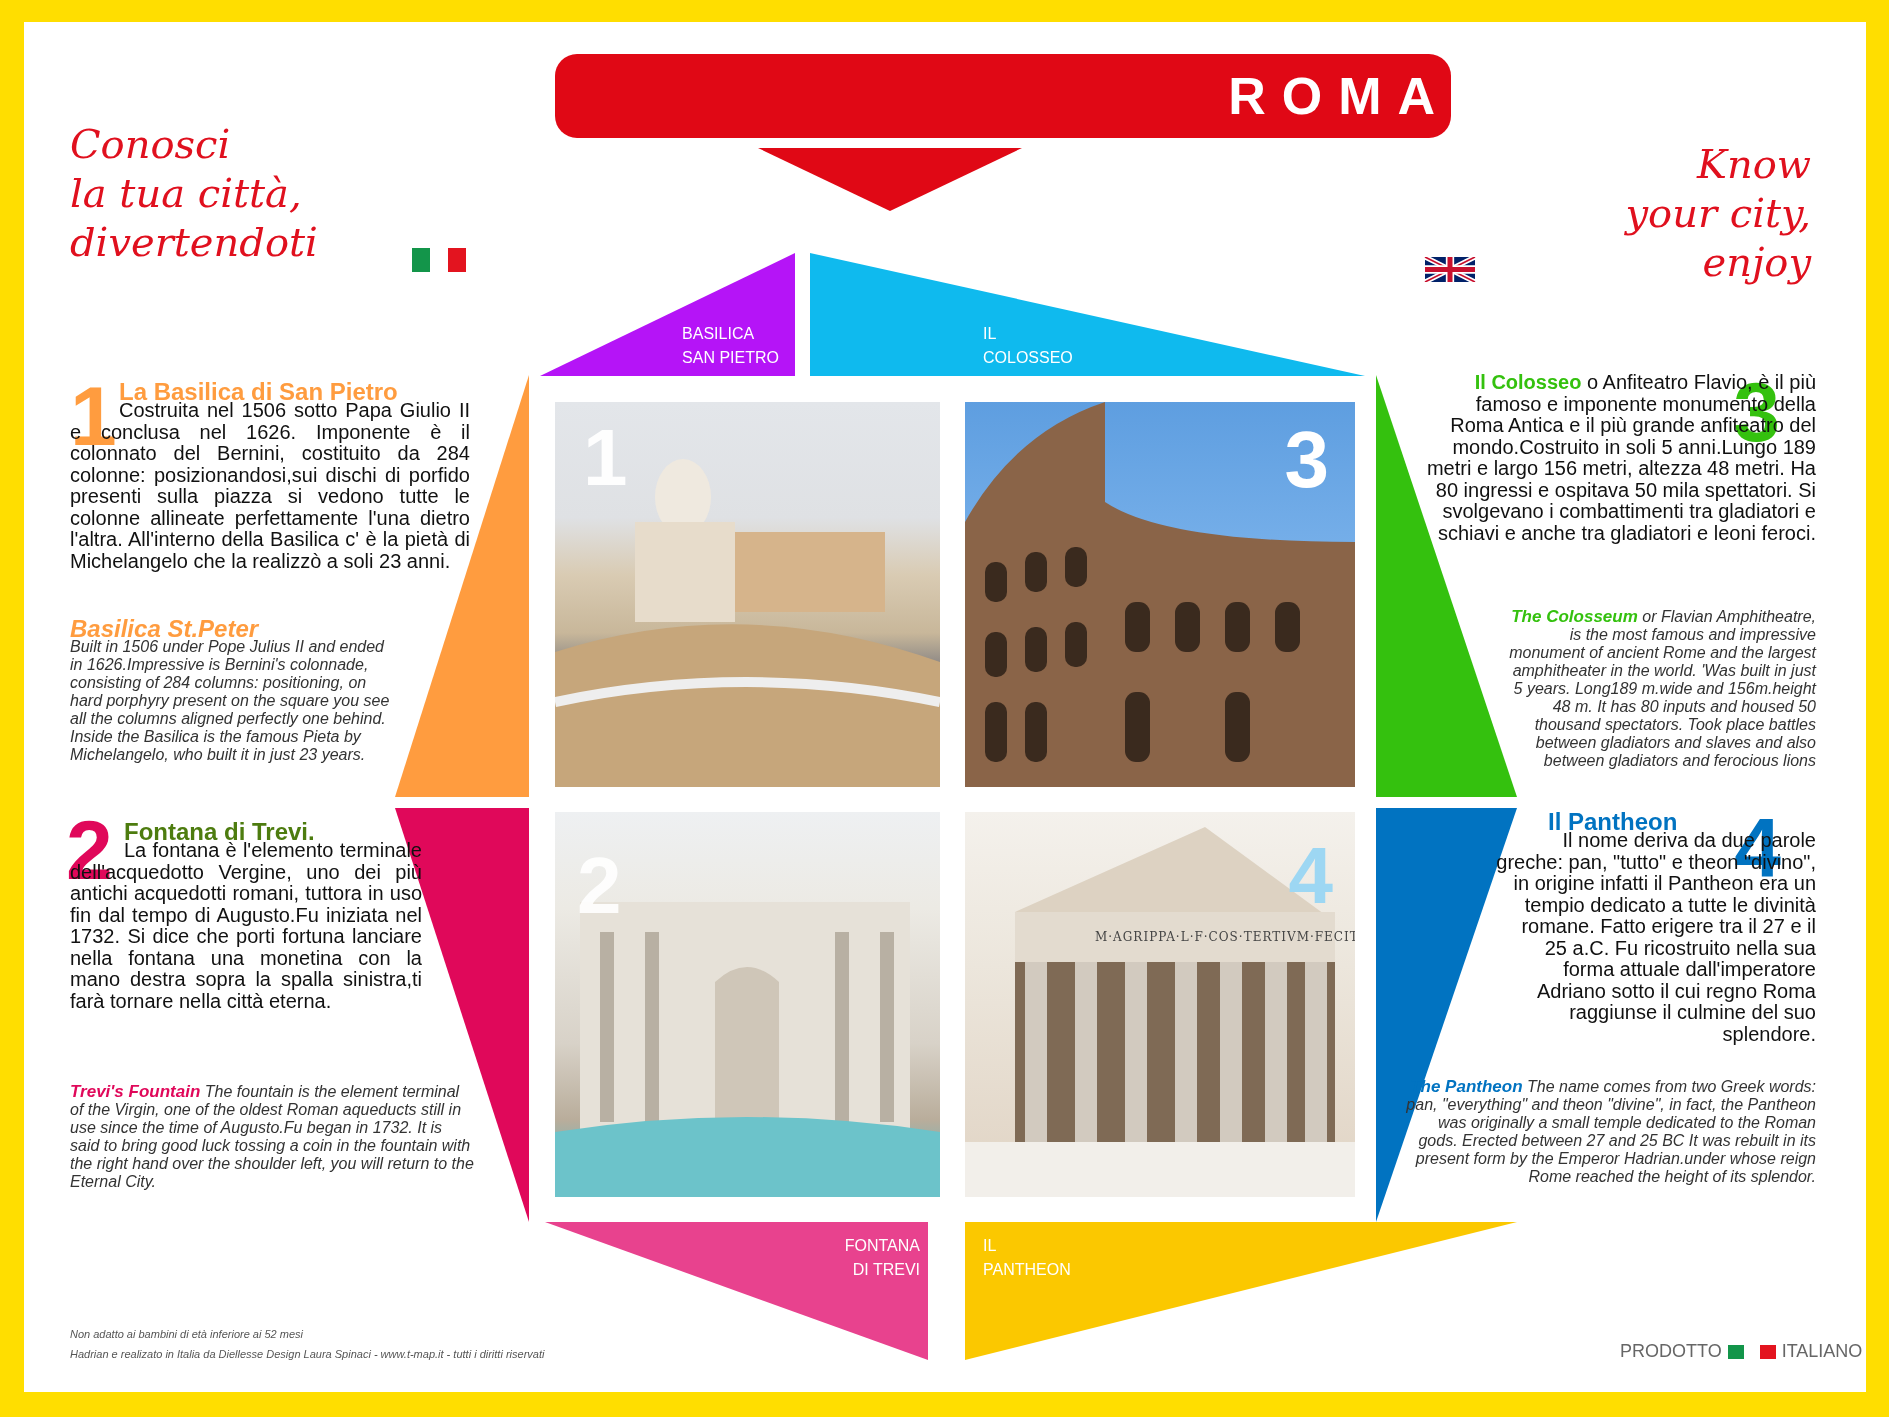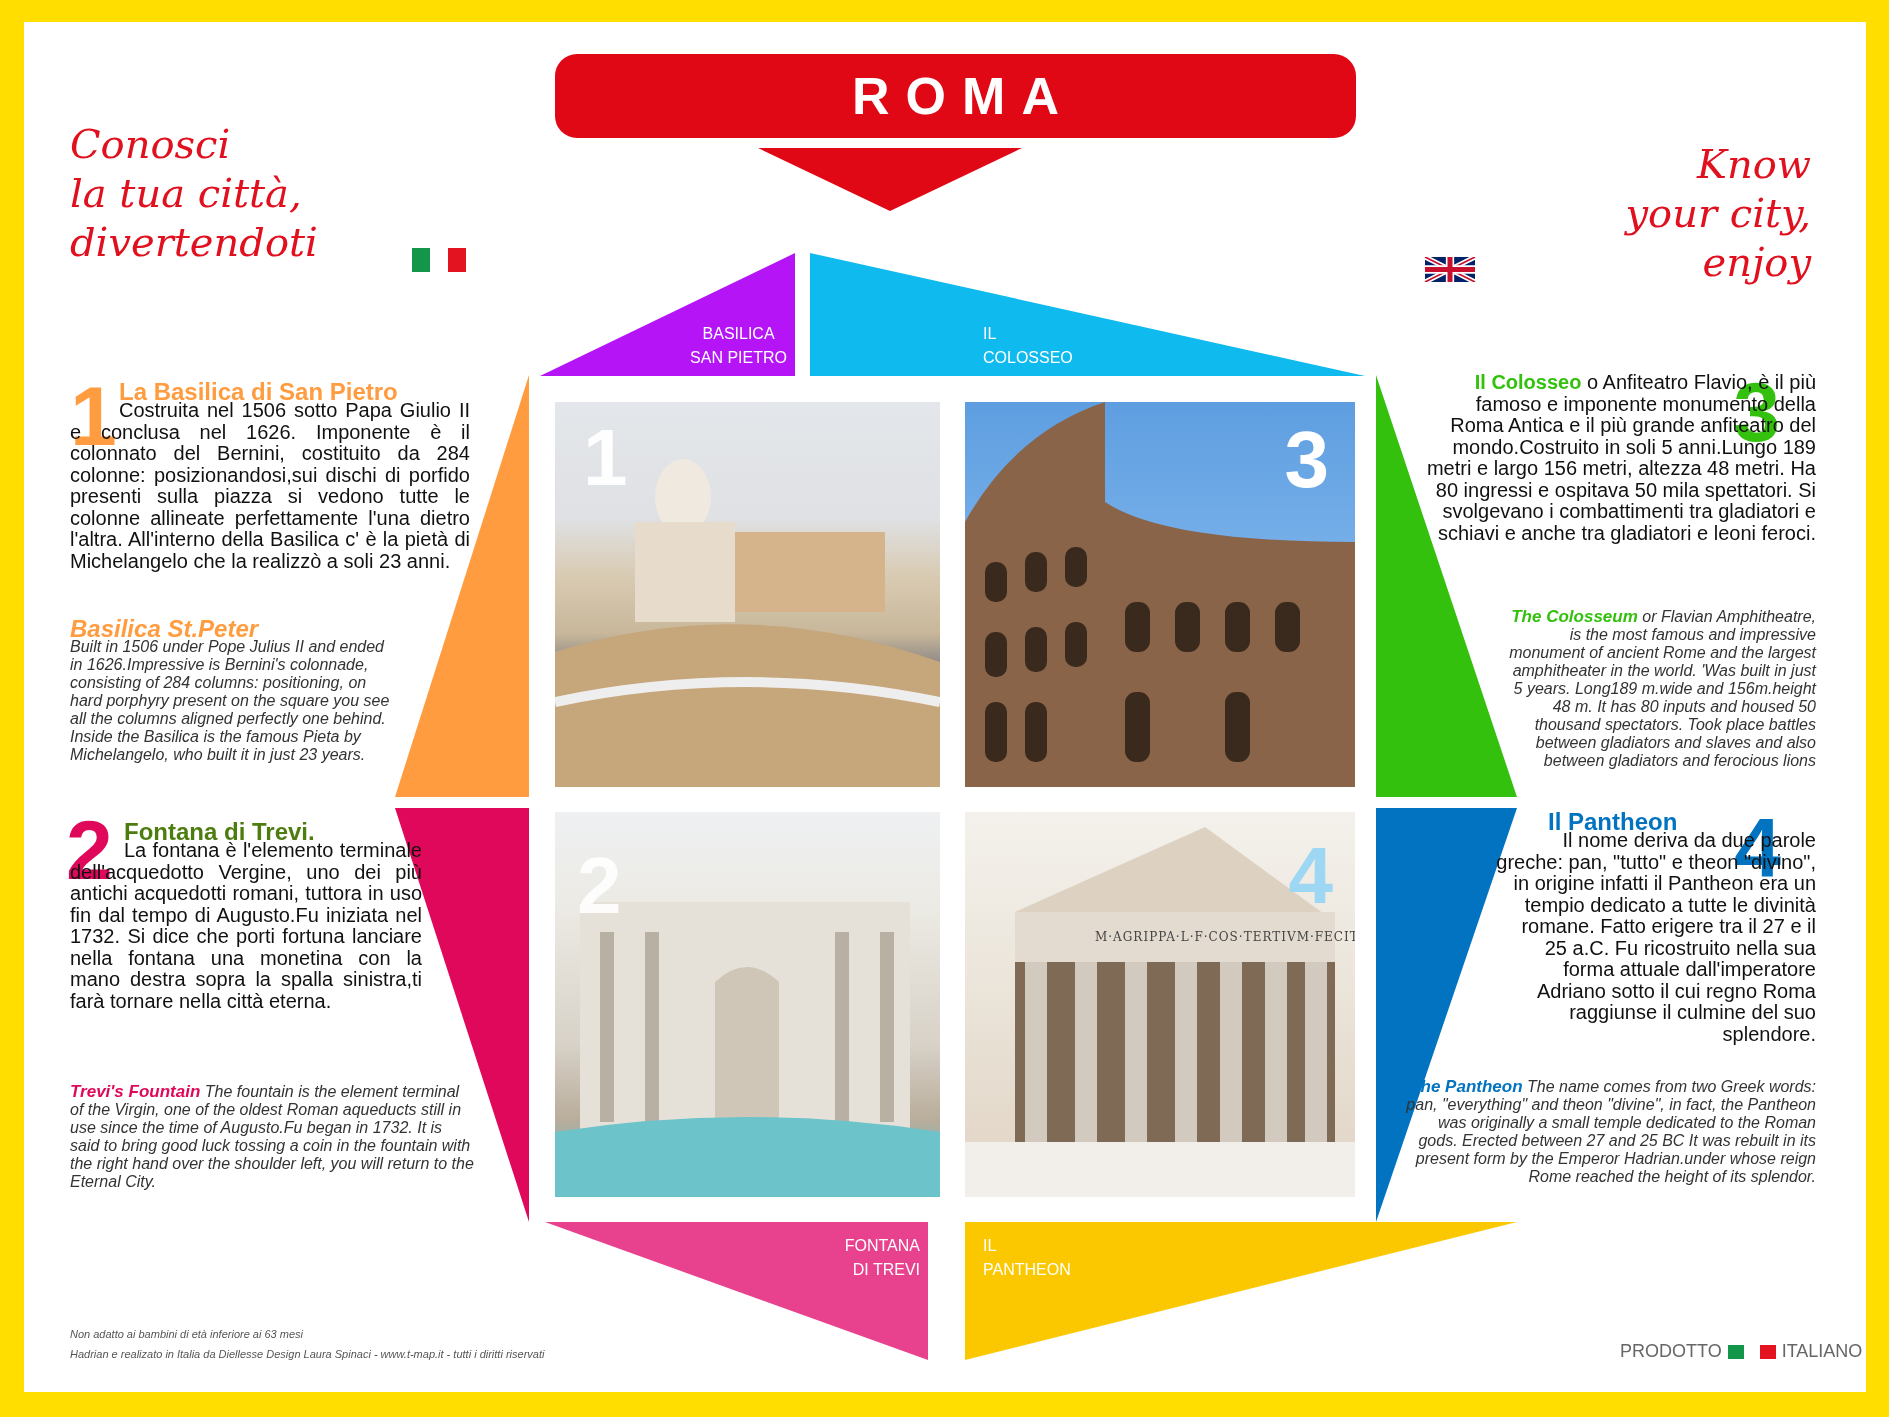--- a/index.html
+++ b/index.html
@@ -1,20 +1,20 @@
 <!DOCTYPE html>
 <html><head>
 <meta charset="utf-8">
 <style>
   html,body{margin:0;padding:0;}
   body{width:1889px;height:1417px;background:#ffde00;position:relative;overflow:hidden;font-family:"Liberation Sans",sans-serif;}
   .panel{position:absolute;left:24px;top:22px;width:1842px;height:1370px;background:#fff;}
   .abs{position:absolute;}
   .script{font-family:"DejaVu Serif",serif;font-style:italic;color:#e0101e;font-size:40px;line-height:49px;}
-  .title-bar{left:555px;top:54px;width:801px;height:84px;background:#e00815;border-radius:22px;display:flex;align-items:center;justify-content:center;}
+  .title-bar{left:555px;top:54px;width:896px;height:84px;background:#e00815;border-radius:22px;display:flex;align-items:center;justify-content:flex-end;}
   .title-bar span{color:#fff;font-weight:bold;font-size:52px;letter-spacing:16px;padding-left:16px;}
   .title-arrow{left:758px;top:148px;width:0;height:0;border-left:132px solid transparent;border-right:132px solid transparent;border-top:63px solid #e00815;}
   svg.shapes{position:absolute;left:0;top:0;}
   .label{color:#fff;font-size:16px;line-height:24px;font-family:"Liberation Sans",sans-serif;text-transform:uppercase;}
   .photo{overflow:hidden;}
   .photo .num{position:absolute;font-weight:bold;font-size:80px;line-height:80px;}
   .body-it{font-size:20px;line-height:21.5px;color:#111;}
   .en{font-size:16px;line-height:18px;color:#333;font-style:italic;}
   .big-num{font-weight:bold;font-size:84px;line-height:80px;}
   .hd{font-weight:bold;font-size:24px;}
@@ -61,21 +61,21 @@
 </div>
 <svg class="abs" style="left:1421px;top:257px;" width="58" height="25" viewBox="0 0 60 30">
   <rect width="60" height="30" fill="#012169"></rect>
   <path d="M0,0 L60,30 M60,0 L0,30" stroke="#fff" stroke-width="6"></path>
   <path d="M0,0 L60,30 M60,0 L0,30" stroke="#c8102e" stroke-width="2"></path>
   <path d="M30,0 V30 M0,15 H60" stroke="#fff" stroke-width="10"></path>
   <path d="M30,0 V30 M0,15 H60" stroke="#c8102e" stroke-width="6"></path>
 </svg>
 
 <div class="abs label" style="left:795px;top:322px;width:0;">
-  <div style="position:absolute;right:8px;text-align:center;white-space:nowrap;">
+  <div style="position:absolute;right:16px;text-align:left;white-space:nowrap;">
     <div>BASILICA</div>
     <div>SAN PIETRO</div>
   </div>
 </div>
 <div class="abs label" style="left:983px;top:322px;">
   <div>IL</div>
   <div>COLOSSEO</div>
 </div>
 <div class="abs label" style="left:928px;top:1234px;width:0;">
   <div style="position:absolute;right:8px;text-align:right;white-space:nowrap;">
@@ -182,21 +182,21 @@
 </div>
 
 <div class="abs big-num" style="right:108px;top:808px;color:#0173c1;">4</div>
 <div class="abs hd" style="left:1548px;top:808px;color:#0173c1;">Il Pantheon</div>
 <div class="abs body-it" style="left:1495px;top:830px;width:321px;text-align:right;">Il nome deriva da due parole greche: pan, "tutto" e theon "divino", in origine infatti il Pantheon era un tempio dedicato a tutte le divinità romane. Fatto erigere tra il 27 e il 25 a.C. Fu ricostruito nella sua forma attuale dall'imperatore Adriano sotto il cui regno Roma raggiunse il culmine del suo splendore.</div>
 <div class="abs en" style="left:1405px;top:1078px;width:411px;text-align:right;">
   <b style="color:#0173c1;font-size:17px;">The Pantheon</b>
   <span>The name comes from two Greek words: pan, "everything" and theon "divine", in fact, the Pantheon was originally a small temple dedicated to the Roman gods. Erected between 27 and 25 BC It was rebuilt in its present form by the Emperor Hadrian.under whose reign Rome reached the height of its splendor.</span>
 </div>
 
-<div class="abs foot" style="left:70px;top:1328px;">Non adatto ai bambini di età inferiore ai 63 mesi</div>
+<div class="abs foot" style="left:70px;top:1328px;">Non adatto ai bambini di età inferiore ai 52 mesi</div>
 <div class="abs foot" style="left:70px;top:1348px;">Hadrian e realizato in Italia da Diellesse Design Laura Spinaci - www.t-map.it - tutti i diritti riservati</div>
 <div class="abs" style="left:1620px;top:1341px;display:flex;align-items:center;gap:6px;font-size:18px;color:#666;">
   <span>PRODOTTO</span>
   <span class="flag" style="width:48px;height:14px;">
     <span style="background:#13954a"></span>
       <span style="background:#fff"></span>
       <span style="background:#e3141f"></span>
   </span>
   <span>ITALIANO</span>
 </div>

